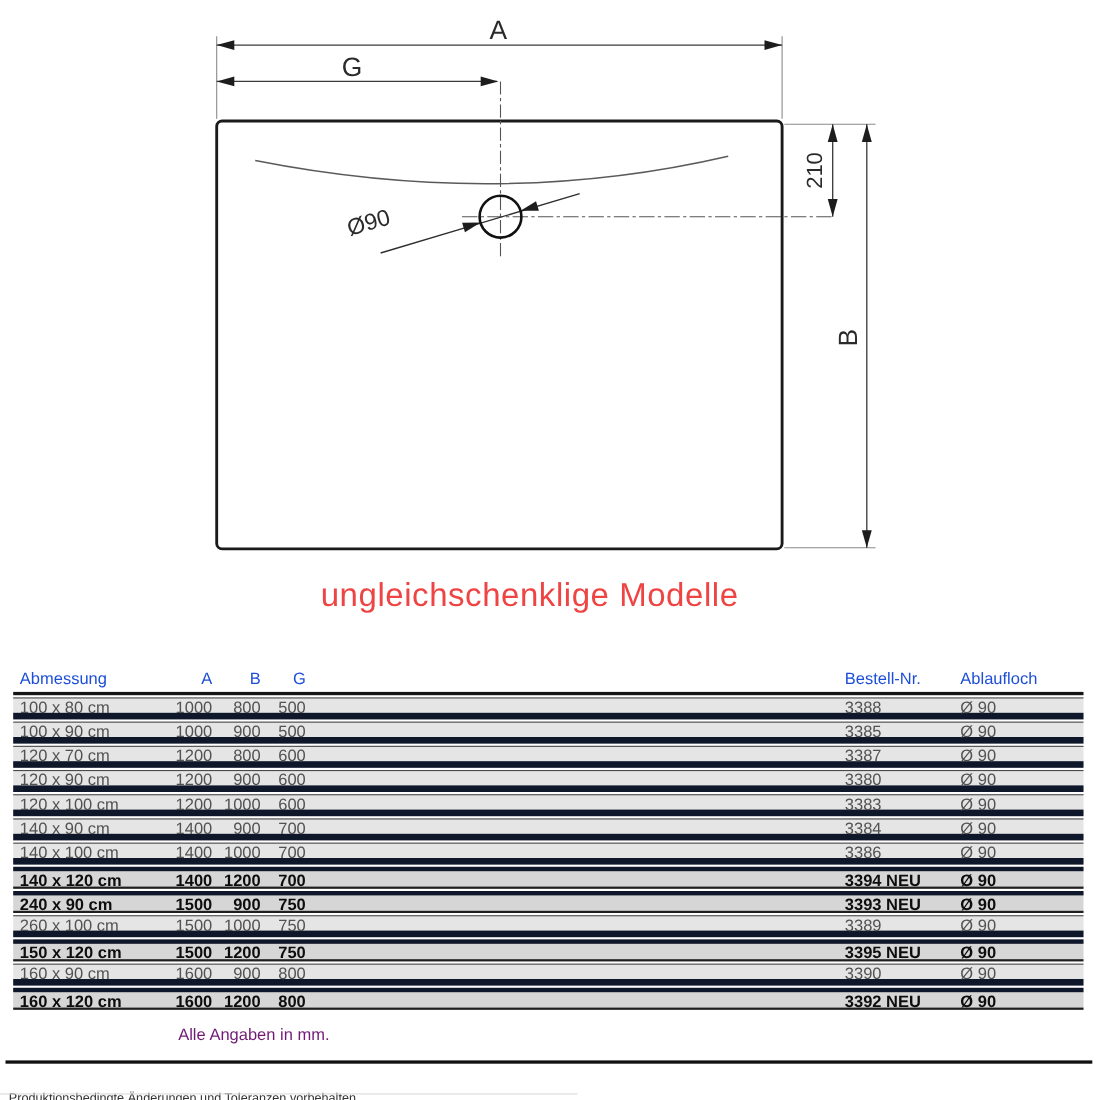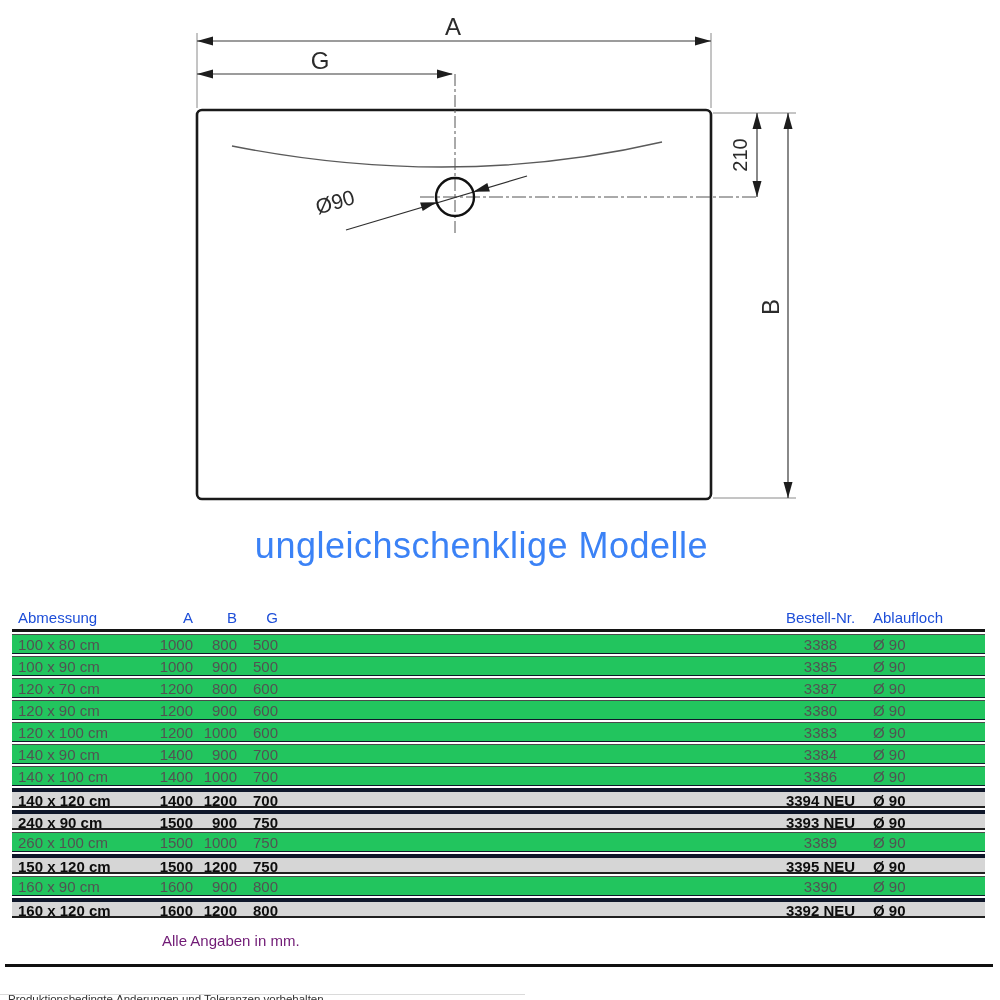--- a/index.html
+++ b/index.html
@@ -6,42 +6,42 @@
   body{
     width:1000px;height:1000px;position:relative;background:#ffffff;
     font-family:"Liberation Sans", sans-serif;overflow:hidden;
   }
   
   .drawing{position:absolute;top:0;left:0;width:1000px;height:610px;}
   .dim-text{fill:#2b2b2b;font-family:"Liberation Sans",sans-serif;}
   
   .caption{
     position:absolute;top:525px;left:0;width:963px;text-align:center;
-    font-size:36px;font-weight:400;color:#3b82f6;letter-spacing:0.5px;
+    font-size:30px;font-weight:400;color:#ef4444;letter-spacing:0.5px;
   }
   
   .spec-table{position:absolute;top:606px;left:12px;width:973px;font-size:15px;}
   .thead{
     display:grid;grid-template-columns:140px 41px 44px 41px 490px 105px auto;
     height:26px;align-items:center;color:#1d4ed8;
     border-bottom:3px solid #141414;margin-bottom:2px;box-sizing:border-box;
   }
   .trow{
     display:grid;grid-template-columns:140px 41px 44px 41px 490px 105px auto;
     height:20px;align-items:center;color:#525252;
-    border-top:1px solid #4a4a4a;border-bottom:1px solid #0f172a;
-    margin-bottom:2px;box-sizing:border-box;background:#22c55e;
+    border-top:1px solid #4a4a4a;border-bottom:6px solid #0f172a;
+    margin-bottom:2px;box-sizing:border-box;background:#e5e5e5;
   }
   .trow.hl{
     background:var(--hl-bg,#d6d6d6);color:#0d0d0d;font-weight:700;
     border-top:4px solid #0f172a;border-bottom:2px solid #1f1f1f;
   }
   .c-dim{padding-left:6px;white-space:nowrap;}
   .c-num{text-align:right;white-space:nowrap;}
-  .c-order{white-space:nowrap;text-align:center;}
+  .c-order{white-space:nowrap;}
   .c-drain{white-space:nowrap;}
   
   .units-note{position:absolute;top:932px;left:162px;font-size:15px;color:#701a75;}
   .bottom-rule{position:absolute;top:964px;left:5px;width:988px;height:3px;background:#101010;}
   .disclaimer{position:absolute;top:993px;left:8px;font-size:11.5px;color:#333333;}
   .faint-rule{position:absolute;top:994px;left:0px;width:525px;height:1px;background:#dadada;}
 </style>
 </head>
 <body>
 

